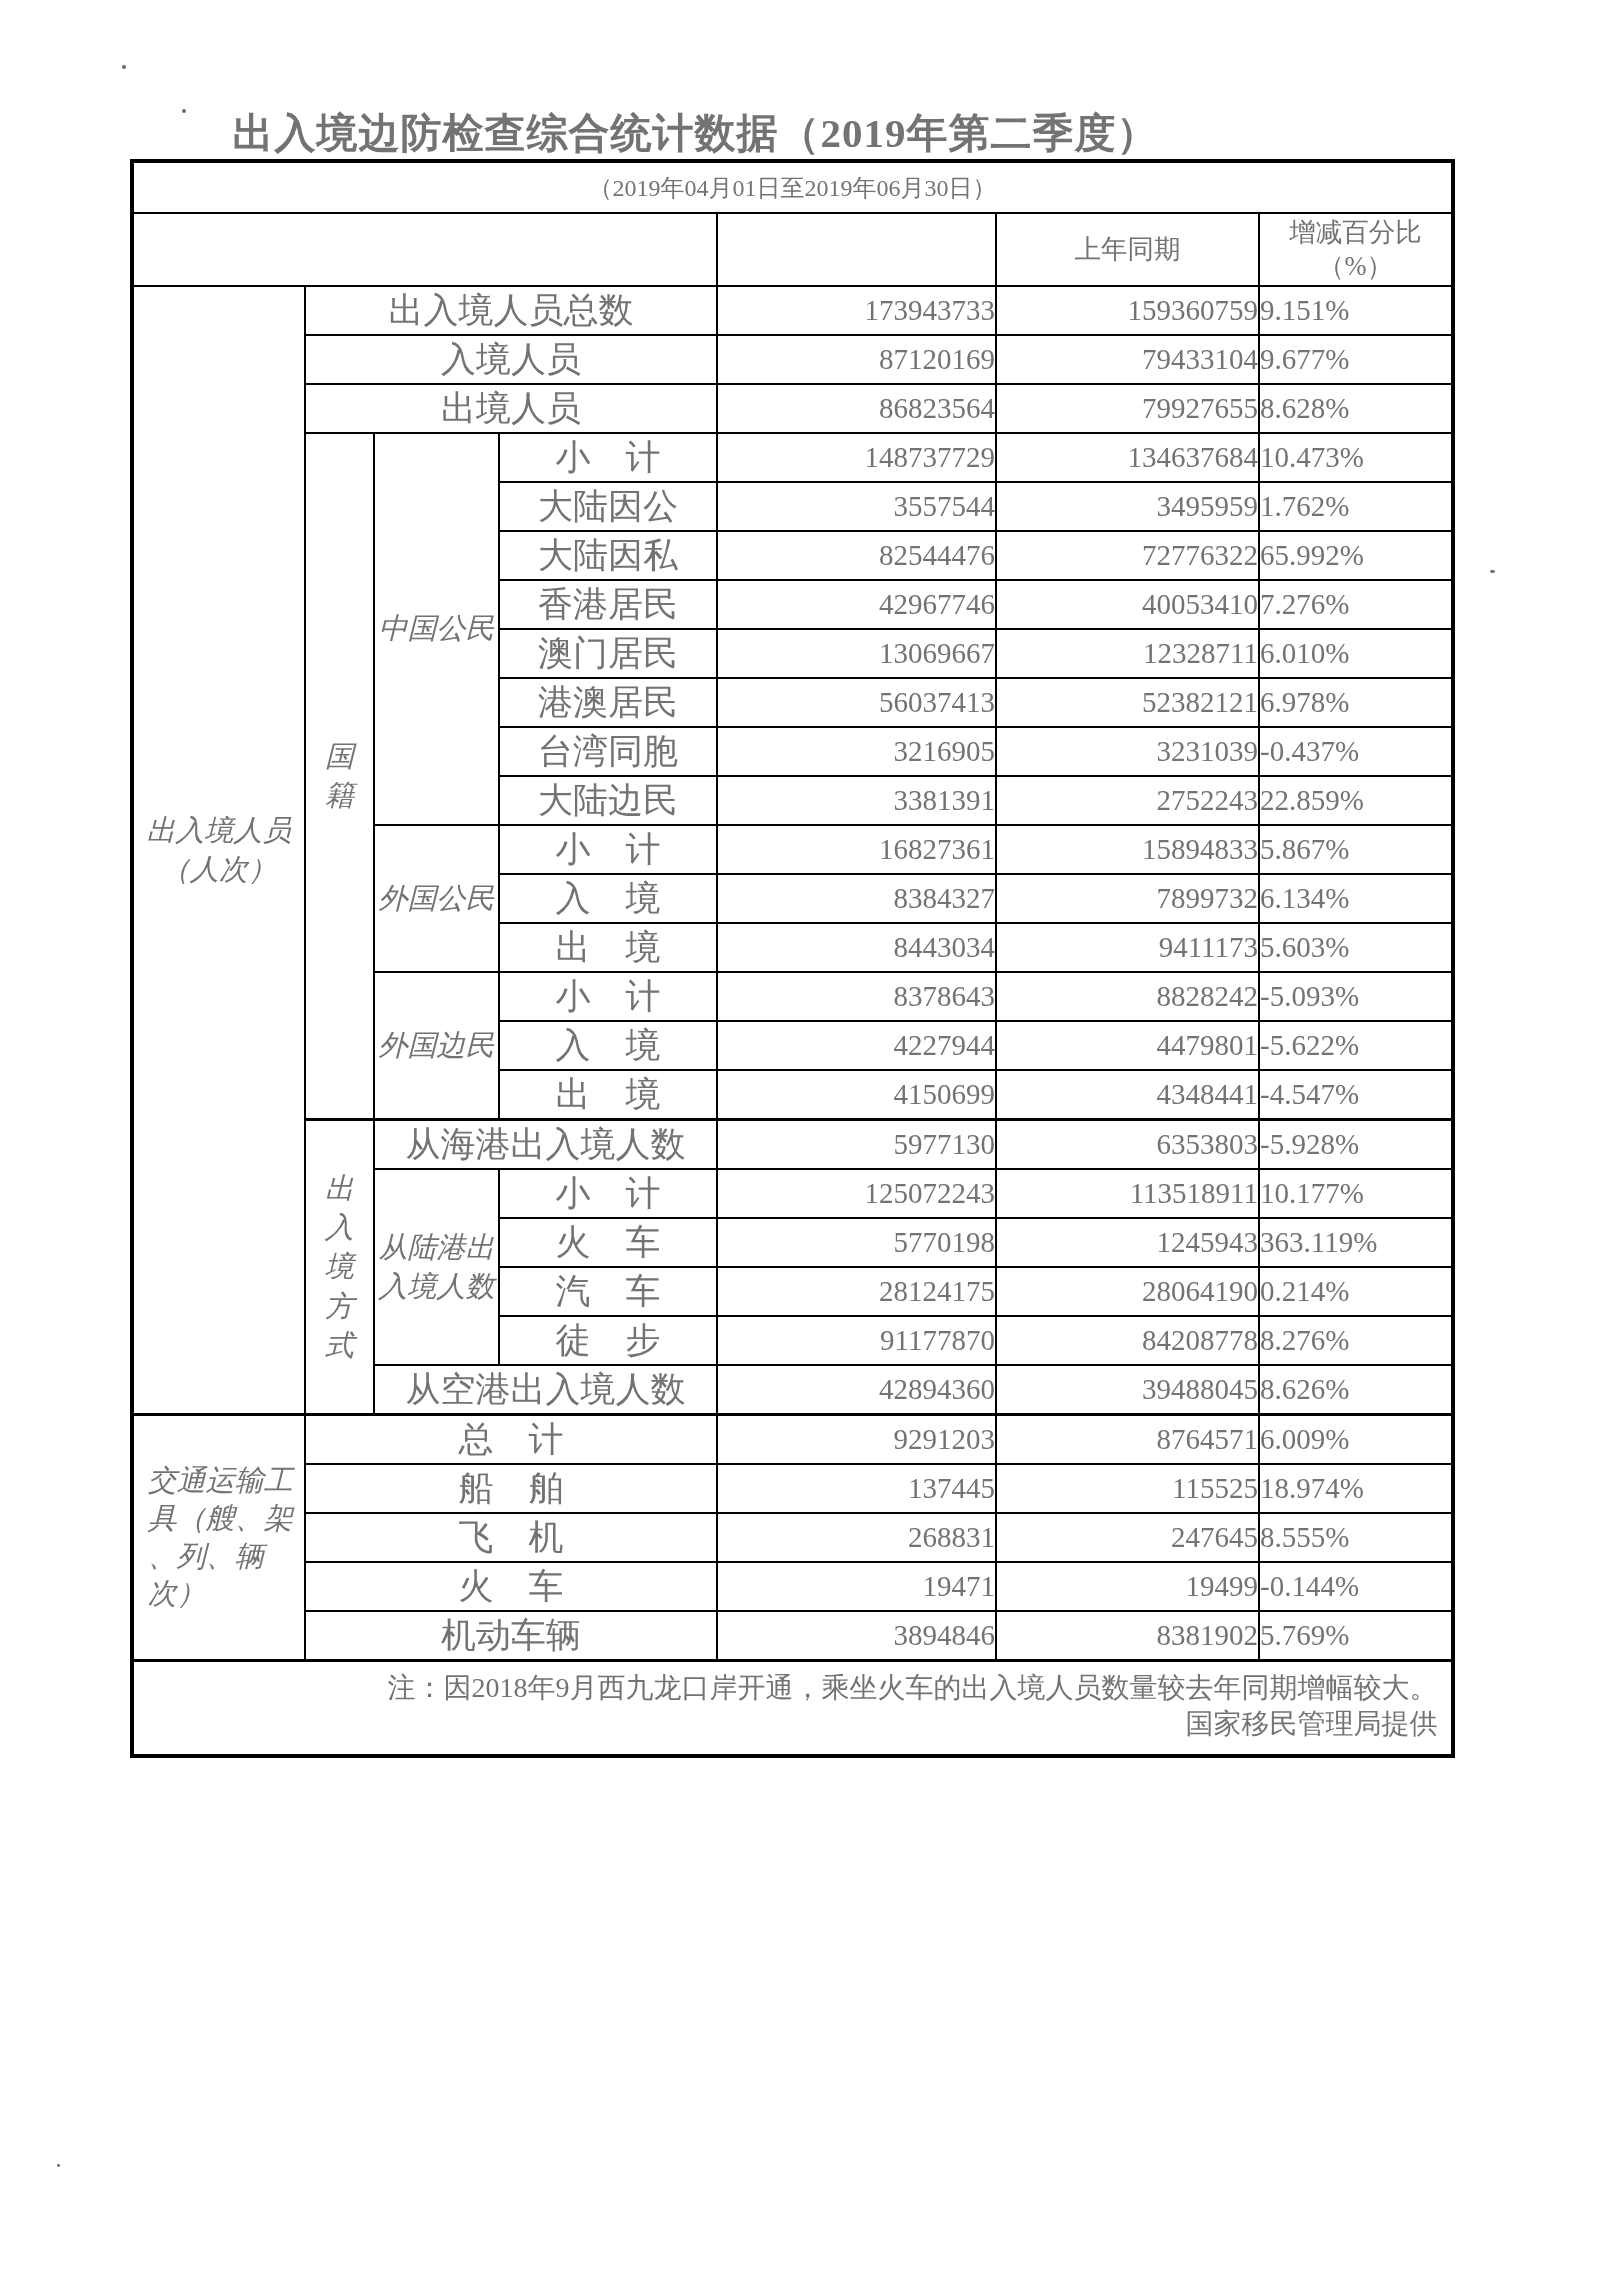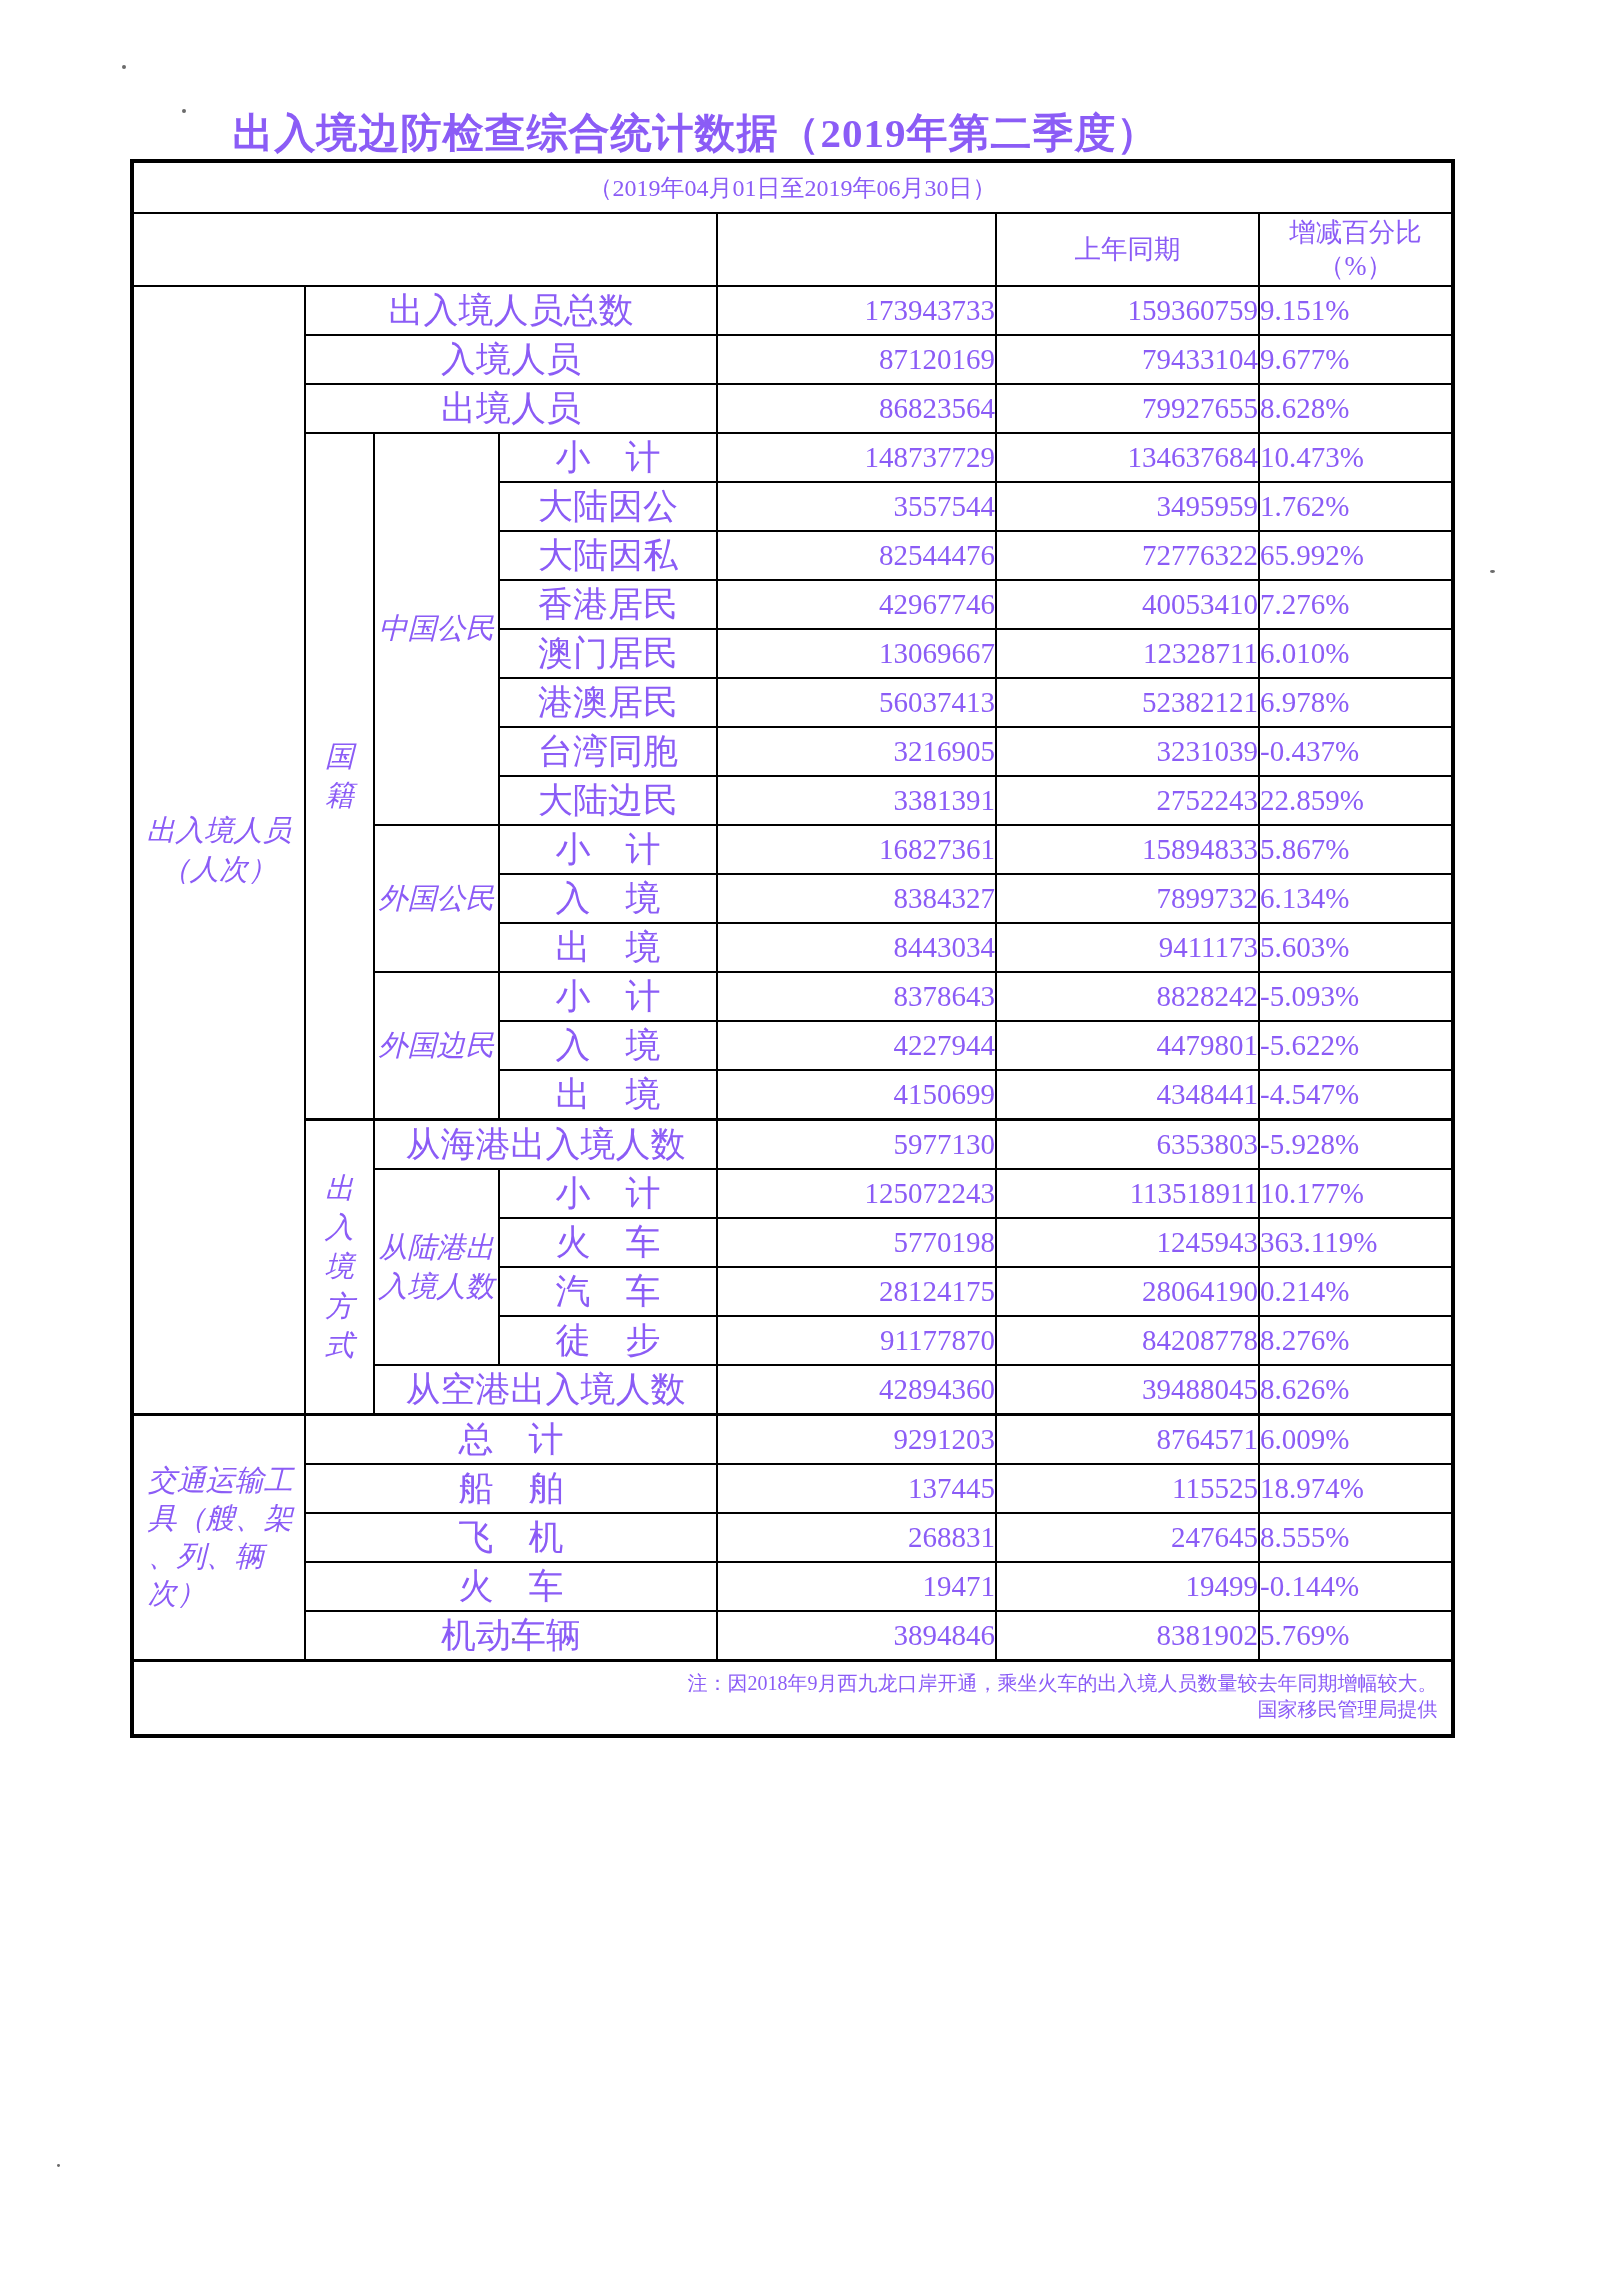--- a/index.html
+++ b/index.html
@@ -3,21 +3,21 @@
 <meta charset="utf-8">
 <style>
   html, body { margin: 0; padding: 0; background: #e8e8e8; }
   .page {
     position: relative;
     width: 1621px;
     height: 2294px;
     margin: 0 auto;
     background: #ffffff;
     font-family: "Liberation Serif", "DejaVu Serif", serif;
-    color: #8b5cf6;
+    color: #737373;
     overflow: hidden;
   }
   .title {
     position: absolute;
     left: 35px;
     top: 106px;
     width: 1321px;
     text-align: center;
     font-size: 41px;
     font-weight: 600;
@@ -67,21 +67,21 @@
   }
   td.rg.transport {
     text-align: left;
     padding-left: 13.7px;
     line-height: 1.3;
   }
   tr.sec td { border-top-width: 3.9px; }
   tr.note td {
     border-top-width: 3.9px;
     text-align: right;
-    font-size: 20px;
+    font-size: 28px;
     line-height: 1.3;
     padding: 7.8px 13.7px 11.8px 13.7px;
   }
   .speck {
     position: absolute;
     background: #3a3a3a;
     border-radius: 50%;
     opacity: 0.75;
   }
 </style>

